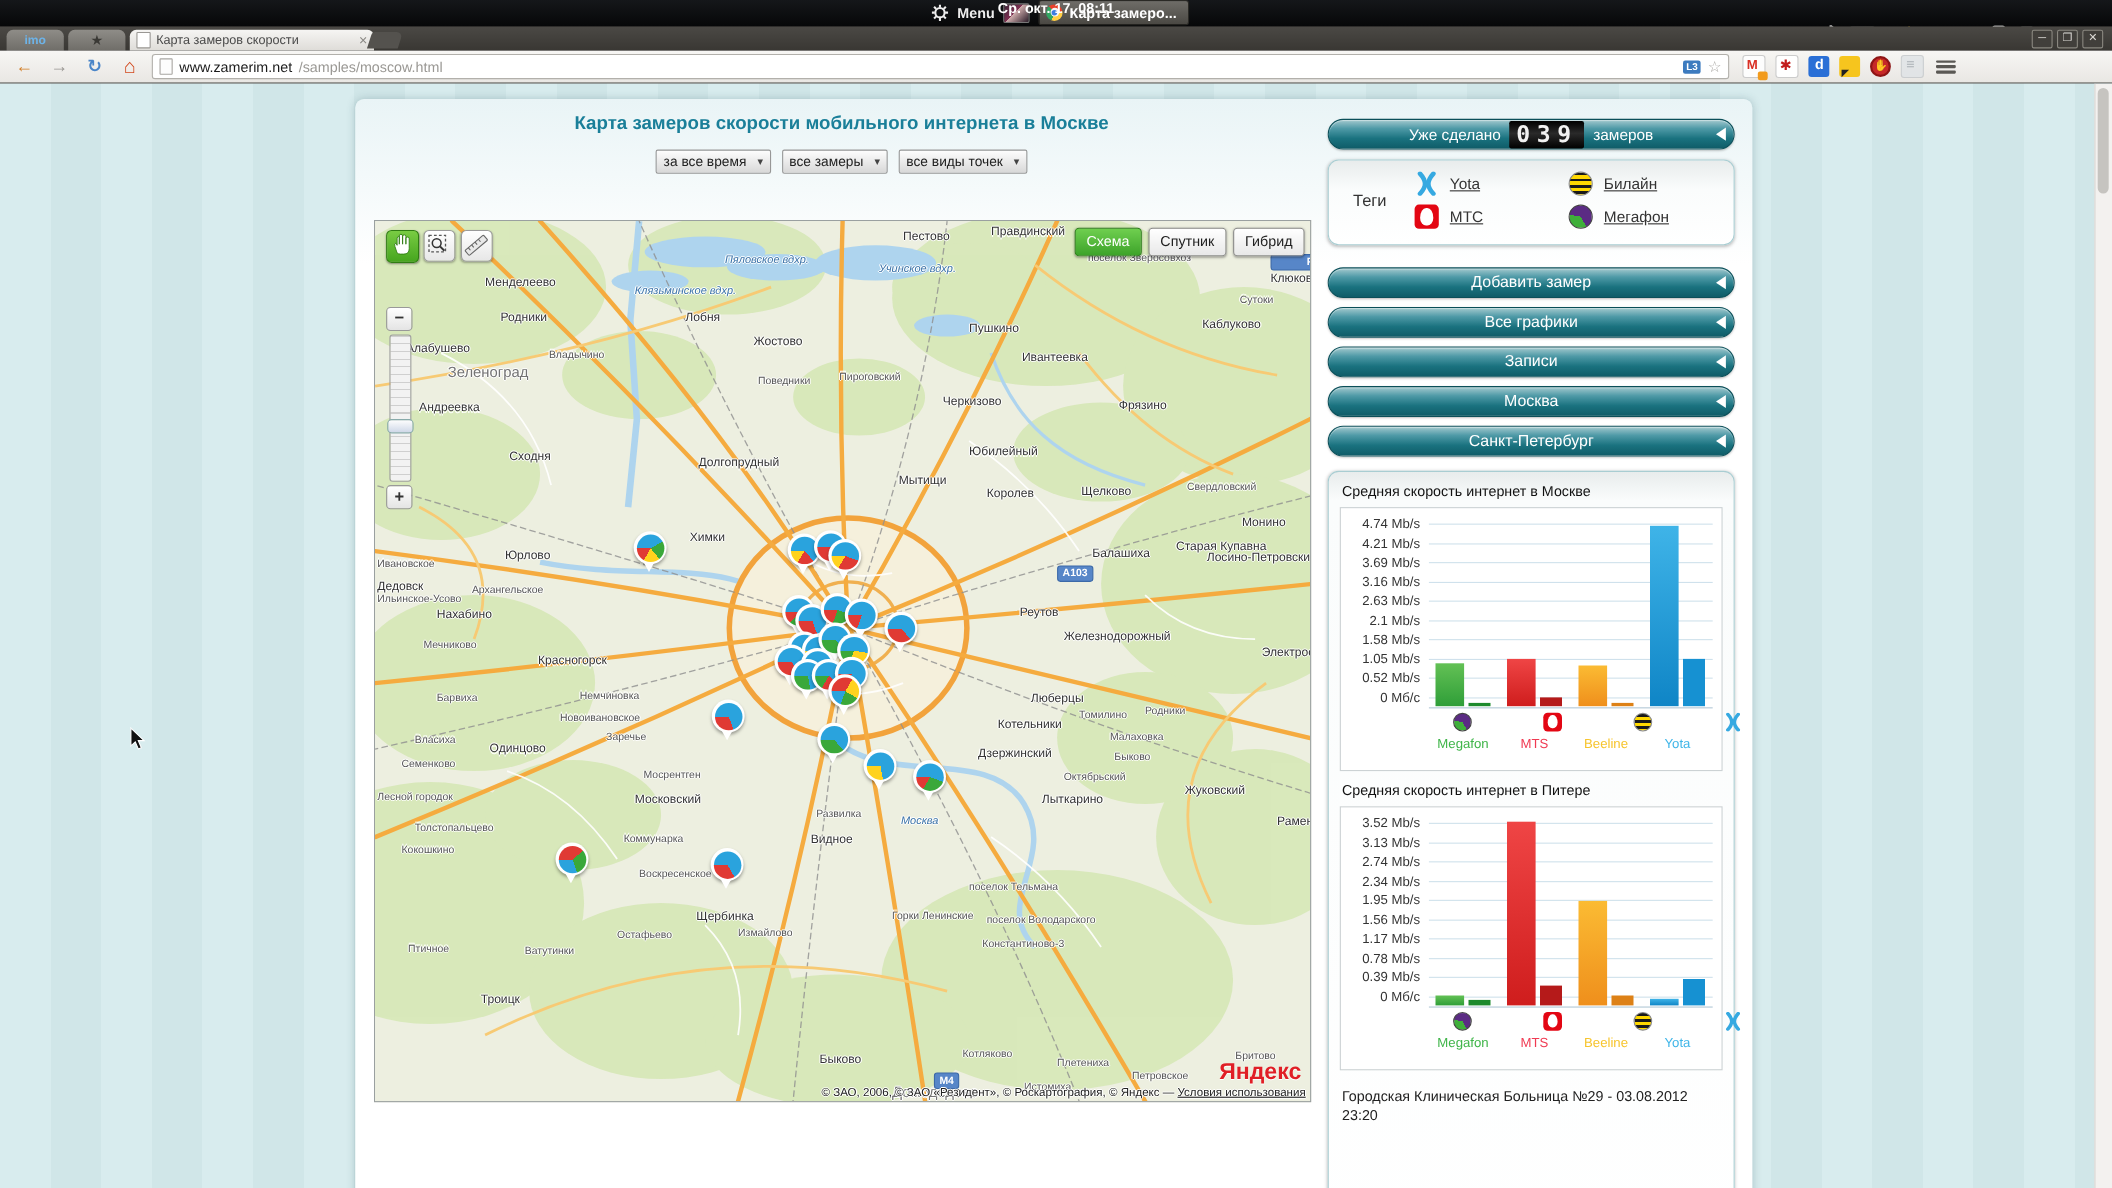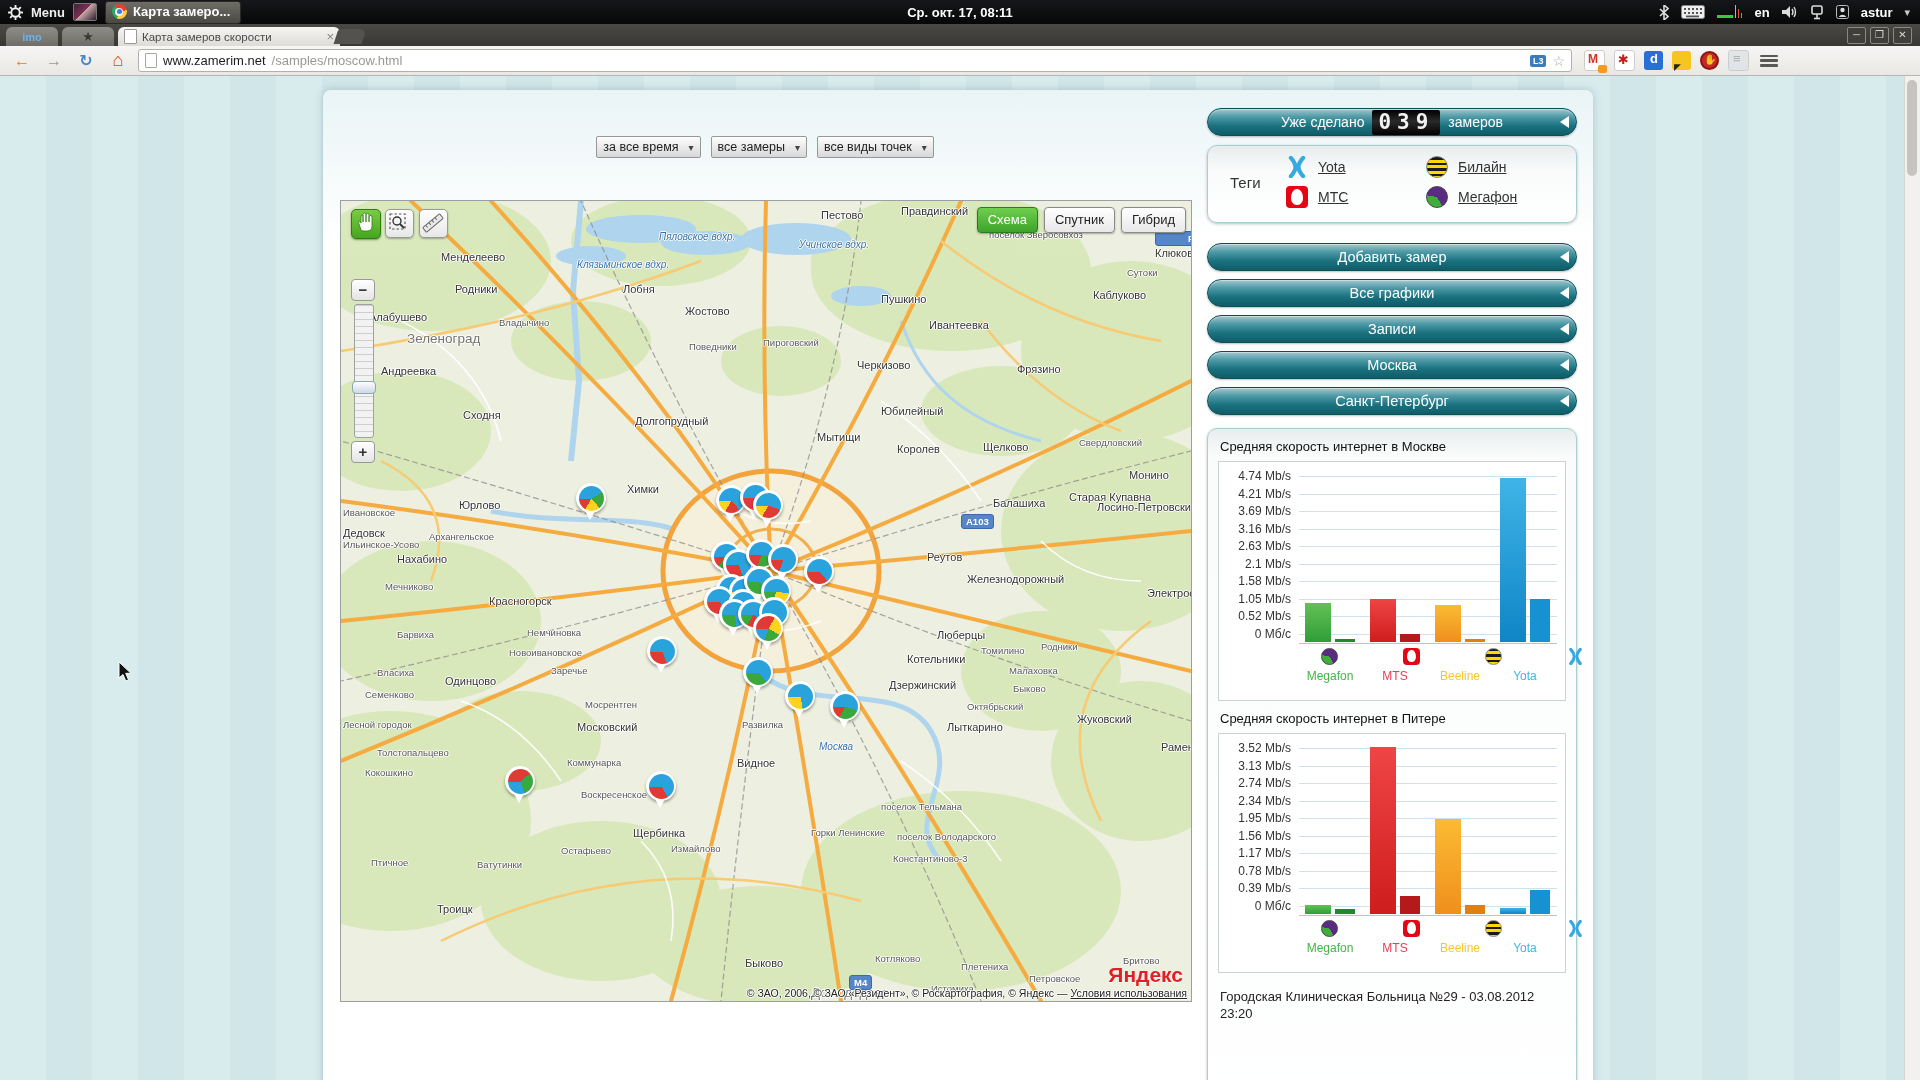--- a/index.html
+++ b/index.html
@@ -1,21 +1,21 @@
 <!DOCTYPE html>
 <html><head>
 <meta charset="utf-8">
 <style>
   html,body{margin:0;padding:0;width:1920px;height:1080px;overflow:hidden;background:#000;
     font-family:"Liberation Sans","DejaVu Sans",sans-serif;}
   .screen{position:relative;width:1920px;height:1080px;overflow:hidden;}
 
   
   .syspanel{position:absolute;left:0;top:0;width:1920px;height:24px;background:linear-gradient(180deg,#15171a,#060708);
-    color:#fff;display:flex;align-items:center;font-size:13px;font-weight:bold;}
+    color:#fff;display:flex;align-items:center;font-size:13px;font-weight:bold;flex-direction:column;}
   .sp-left{display:flex;align-items:center;gap:8px;padding-left:8px;flex:0 0 auto;}
   .sp-menu{color:#eee;}
   .gear-ic{width:15px;height:15px;display:inline-block;}
   .winthumb{width:22px;height:16px;border:1px solid #777;border-radius:2px;
     background:linear-gradient(135deg,#3a2436,#7e2f52 45%,#caa 46%,#2a1c28);display:inline-block;}
   .taskbtn{display:flex;align-items:center;gap:6px;background:linear-gradient(180deg,#6f6d68,#4a4843);
     border:1px solid #2a2925;border-radius:3px;padding:1px 10px 2px 6px;height:18px;color:#fff;max-width:160px;white-space:nowrap;overflow:hidden;}
   .sp-clock{position:absolute;left:0;right:0;text-align:center;pointer-events:none;}
   .sp-right{margin-left:auto;display:flex;align-items:center;gap:12px;padding-right:10px;}
   .tray-ic{display:inline-block;}
@@ -298,20 +298,21 @@
       <span class="menu-ic">
           <b></b>
           <b></b>
           <b></b>
         </span>
     </div>
   </div>
 
   <div class="viewport">
     <div class="card">
+      <h1 class="page-title">Карта замеров скорости мобильного интернета в Москве</h1>
       <div class="filters" id="filters">
           <div class="fsel">
             <span>за все время</span>
           </div>
           <div class="fsel">
             <span>все замеры</span>
           </div>
           <div class="fsel">
             <span>все виды точек</span>
           </div>
@@ -461,21 +462,21 @@
             <span class="map-label small" style="left: 210px; top: 464px;">Заречье</span>
             <span class="map-label" style="left: 104px; top: 474px;">Одинцово</span>
             <span class="map-label small" style="left: 36px; top: 466px;">Власиха</span>
             <span class="map-label small" style="left: 24px; top: 488px;">Семенково</span>
             <span class="map-label small" style="left: 2px; top: 518px;">Лесной городок</span>
             <span class="map-label small" style="left: 36px; top: 546px;">Толстопальцево</span>
             <span class="map-label small" style="left: 24px; top: 566px;">Кокошкино</span>
             <span class="map-label small" style="left: 244px; top: 498px;">Мосрентген</span>
             <span class="map-label" style="left: 236px; top: 520px;">Московский</span>
             <span class="map-label small" style="left: 226px; top: 556px;">Коммунарка</span>
-            <span class="map-label small" style="left: 376px; top: 518px; padding-left: 25px;">Развилка</span>
+            <span class="map-label small" style="left: 376px; top: 534px; padding-left: 25px;">Развилка</span>
             <span class="map-label" style="left: 396px; top: 556px;">Видное</span>
             <span class="map-label small" style="left: 240px; top: 588px;">Воскресенское</span>
             <span class="map-label small" style="left: 330px; top: 642px;">Измайлово</span>
             <span class="map-label" style="left: 292px; top: 626px;">Щербинка</span>
             <span class="map-label small" style="left: 220px; top: 644px;">Остафьево</span>
             <span class="map-label small" style="left: 30px; top: 656px;">Птичное</span>
             <span class="map-label small" style="left: 136px; top: 658px;">Ватутинки</span>
             <span class="map-label" style="left: 96px; top: 702px;">Троицк</span>
             <span class="map-label small" style="left: 470px; top: 626px;">Горки Ленинские</span>
             <span class="map-label small" style="left: 556px; top: 630px;">поселок Володарского</span>

